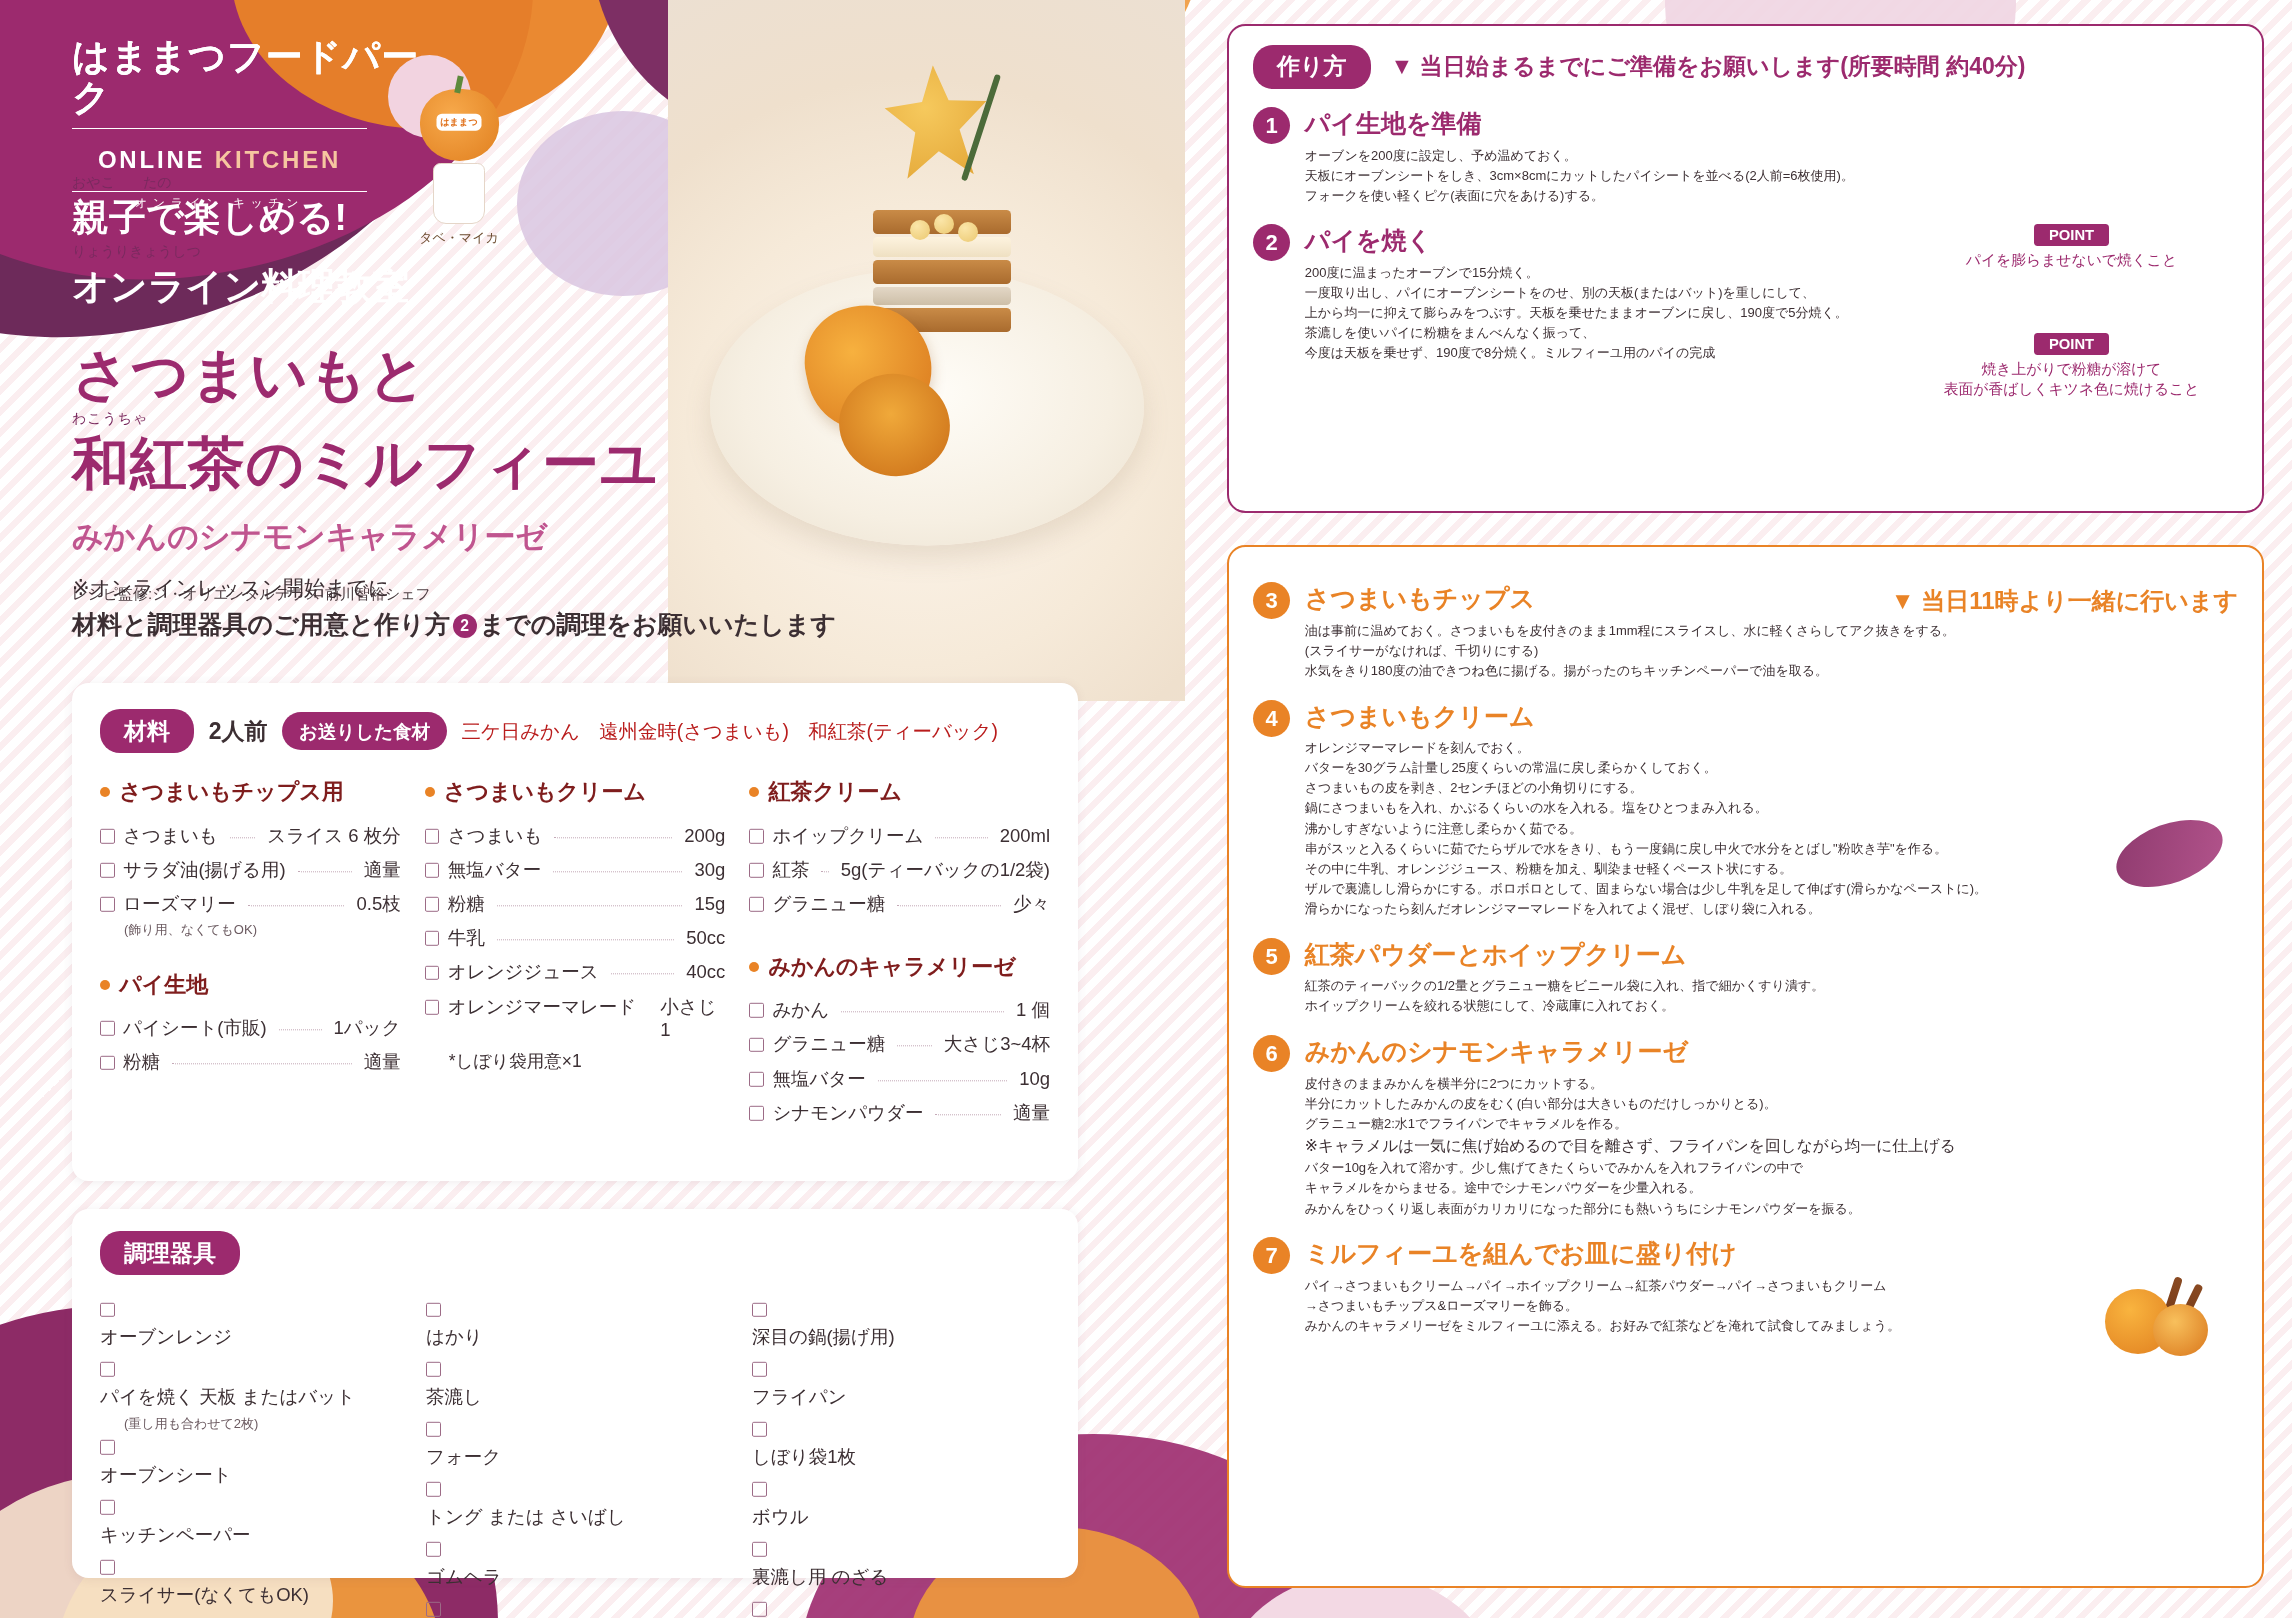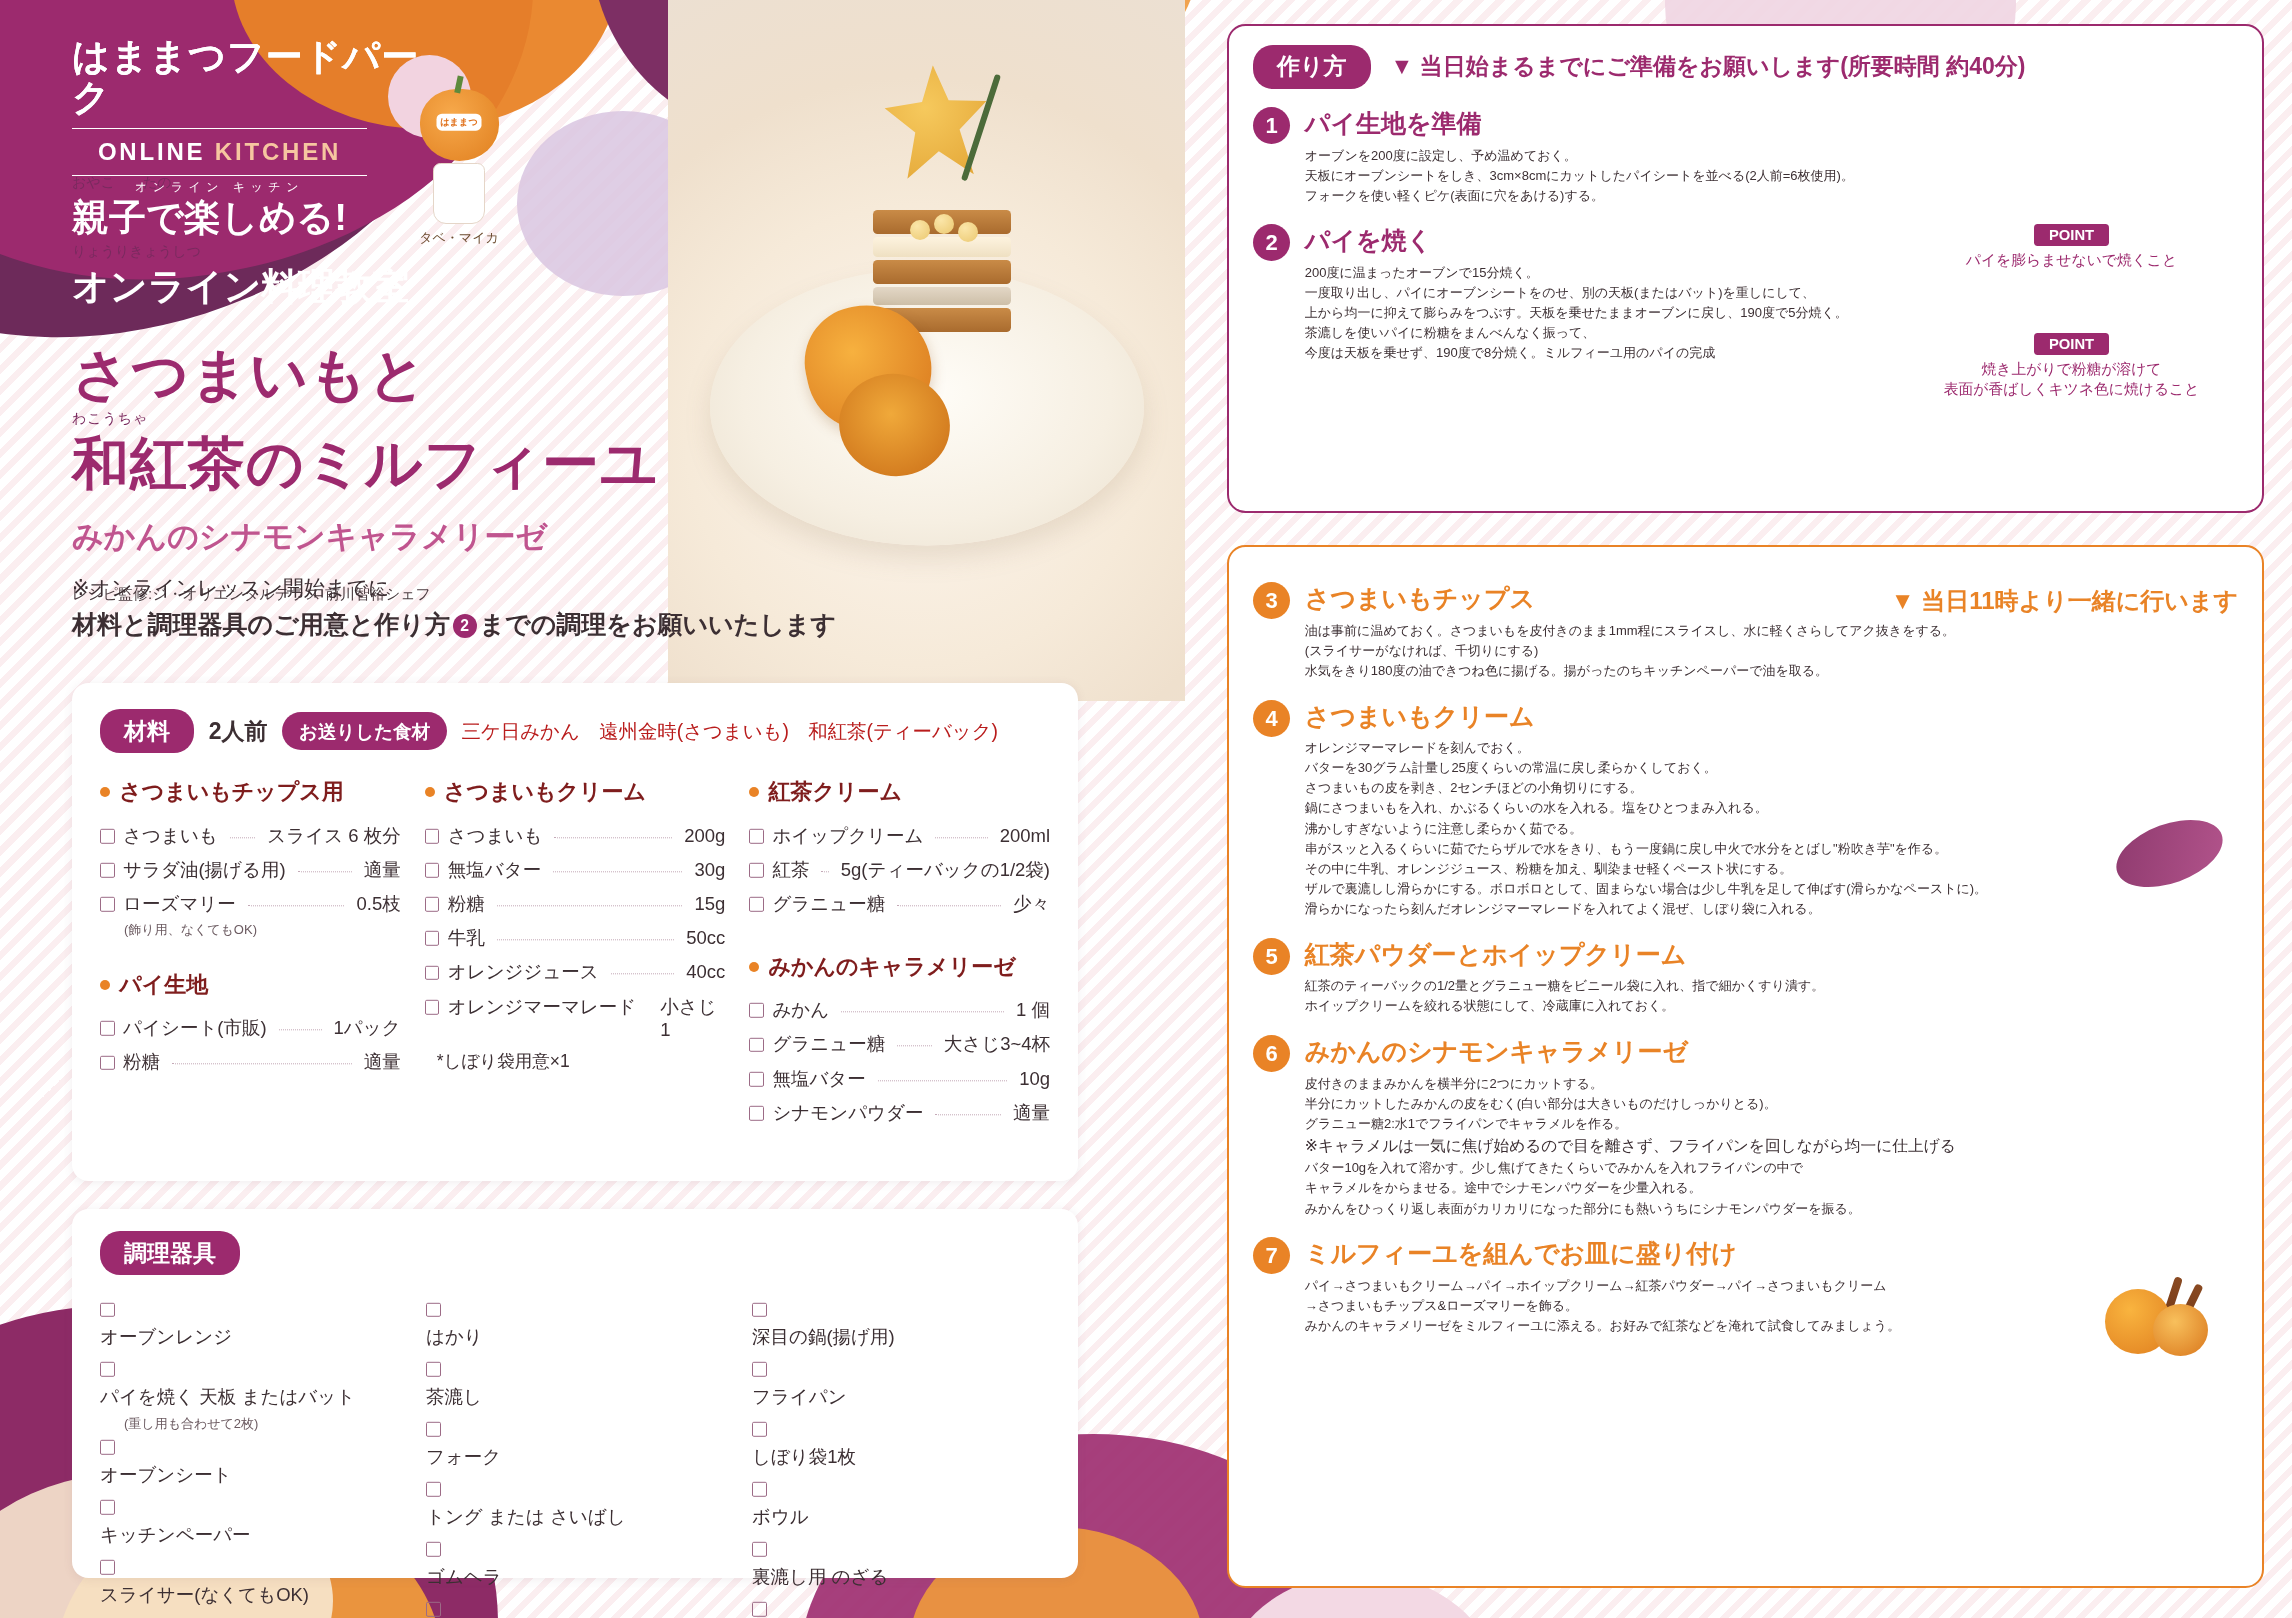--- a/index.html
+++ b/index.html
@@ -95,21 +95,21 @@
   }
   .logo-block { position: absolute; left: 72px; top: 37px; width: 351px; }
   .logo-main {
     font-size: 37px; font-weight: bold; color: #ffffff;
     letter-spacing: 0.9px; line-height: 1.1;
     text-shadow: 0 0 0 #fff;
   }
   .logo-sub {
     margin-top: 9.2px; text-align: center; width: 295px;
     border-top: 1.8px solid #ffffff; border-bottom: 1.8px solid #ffffff;
-    padding: 9px 0;
+    padding: 17px 0;
     font-size: 24px; letter-spacing: 2.8px; color: #ffffff; font-weight: bold;
   }
   .logo-sub .kitchen { color: #f6c6a0; }
   .logo-ruby-small {
     width: 295px; text-align: center; font-size: 12px; color: #ffffff;
     letter-spacing: 5.5px; margin-top: 3.7px;
   }
   .title-area { position: absolute; left: 72px; top: 175px; width: 591px; }
   .title-lead {
     font-size: 37px; font-weight: bold; color: #ffffff; line-height: 1.45;
@@ -234,21 +234,21 @@
     display: flex; align-items: baseline; font-size: 18.5px; color: #3c2f33;
     padding: 4.6px 0; gap: 8.3px;
   }
   .chk {
     width: 14.8px; height: 14.8px; border: 1.5px solid #9c6b86; border-radius: 1.8px;
     display: inline-block; flex: 0 0 auto; transform: translateY(1.8px);
   }
   .chk-row .label { white-space: nowrap; }
   .chk-row .dots { flex: 1; border-bottom: 1.8px dotted #c4a9b7; transform: translateY(-3.7px); margin: 0 3.7px;}
   .note-small { font-size: 13px; color: #6b5a60; margin-left: 24px; }
-  .sub-note { font-size: 17.5px; color: #3c2f33; margin-left: 12px; padding: 3.7px 0;}
+  .sub-note { font-size: 17.5px; color: #3c2f33; margin-left: 24px; padding: 3.7px 0;}
 
   
   .tools-box {
     position: absolute; left: 72px; top: 1209px; width: 1006px; height: 369px;
     padding: 22px 28px;
   }
   .tools-cols { display: flex; gap: 28px; margin-top: 20px; }
   .tools-col { flex: 1; }
   .tool-row {
     display: flex; align-items: baseline; gap: 9.2px; font-size: 18.5px;

